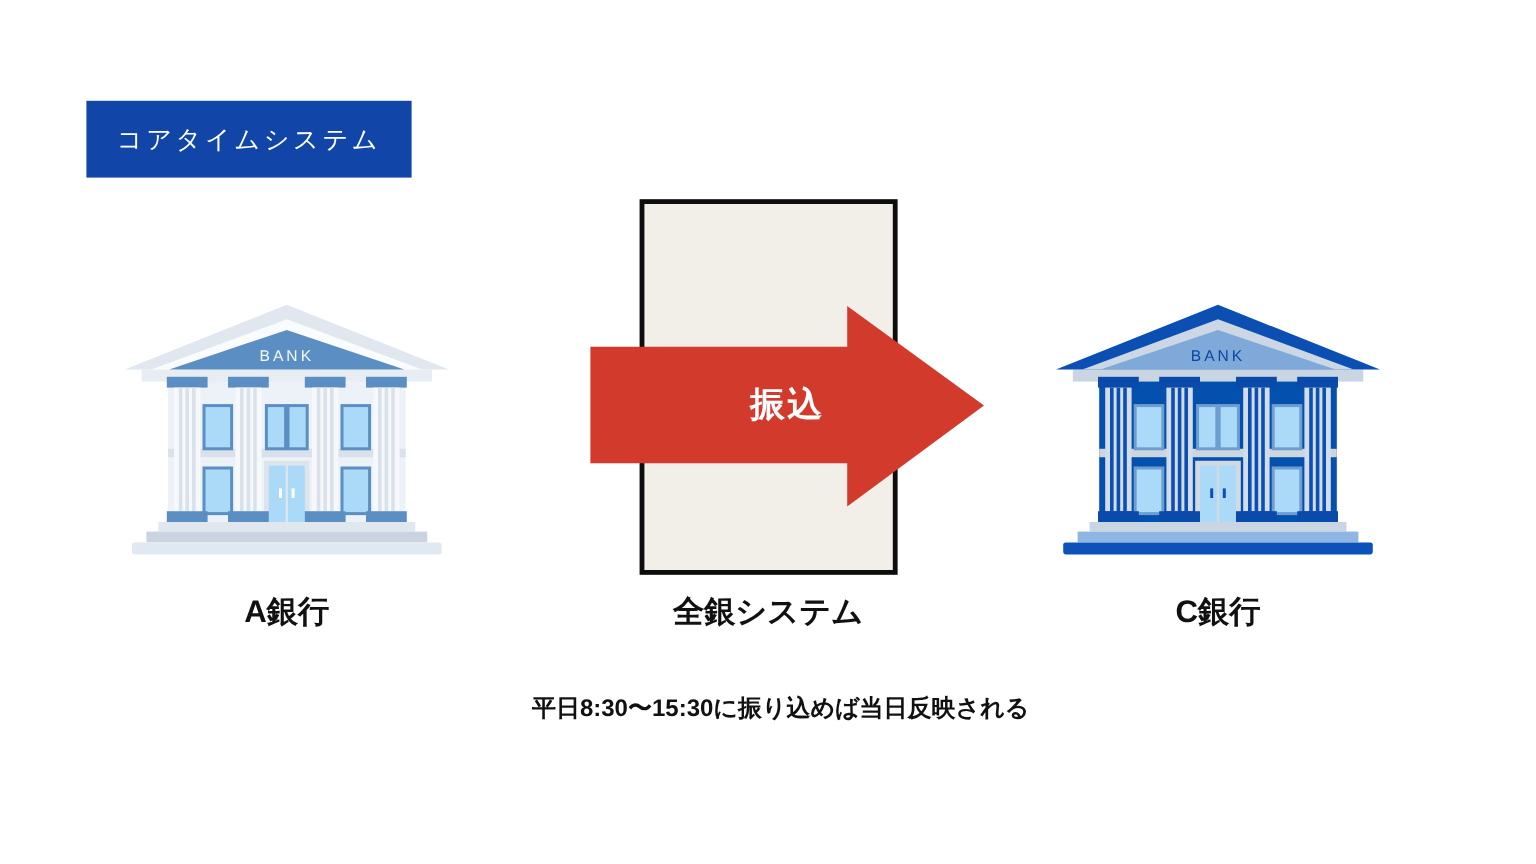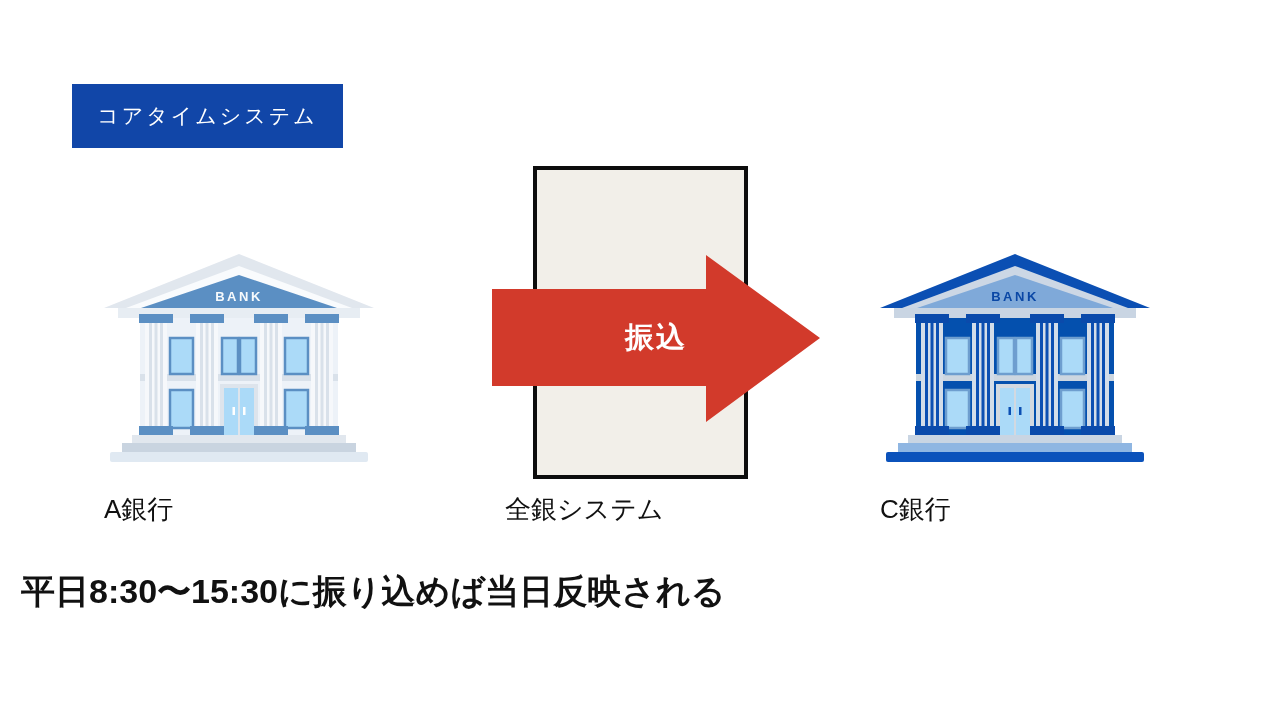--- a/index.html
+++ b/index.html
@@ -22,39 +22,39 @@
   }
   
   .arrow-wrap{position:absolute;left:490px;top:253px;width:332px;height:170px;z-index:2;}
   .arrow-wrap svg{display:block;width:332px;height:170px;}
   .arrow-label{
     position:absolute;left:0;top:0;width:100%;height:100%;
     display:flex;align-items:center;justify-content:center;
     color:var(--text,#fff);font-size:29px;font-weight:700;letter-spacing:2px;text-align:center;
   }
   
-  .bank-wrap{position:absolute;width:270px;height:212px;z-index:0;font-weight:bold;}
+  .bank-wrap{position:absolute;width:270px;height:212px;z-index:0;}
   .bank-a{left:104px;top:252px;}
   .bank-c{left:880px;top:252px;}
   .bank-wrap svg{display:block;}
   .bank-sign{font-family:"Liberation Sans","DejaVu Sans",sans-serif;font-size:13px;letter-spacing:2.5px;}
   
   .captions{position:absolute;left:0;top:492px;width:1280px;height:36px;color:var(--text,#111);}
   .caption{
-    position:absolute;top:0;width:270px;
-    font-size:26px;font-weight:400;white-space:nowrap;
+    position:absolute;top:0;width:270px;text-align:center;
+    font-size:26px;font-weight:700;white-space:nowrap;
   }
   .caption-a{left:104px;}
   .caption-system{left:505px;}
   .caption-c{left:880px;}
   
   .notes{
     position:absolute;left:0;top:572px;width:1280px;box-sizing:border-box;padding-left:21px;
-    color:var(--text,#111);
-    font-size:34px;font-weight:700;line-height:39px;white-space:nowrap;
+    text-align:center;color:var(--text,#111);
+    font-size:20px;font-weight:700;line-height:39px;white-space:nowrap;
   }
 </style>
 </head>
 <body>
 
 <div class="canvas">
 
   <div class="header-badge" style="--bg: #1146a8; --text: #ffffff;">
     <span>コアタイムシステム</span>
   </div>

